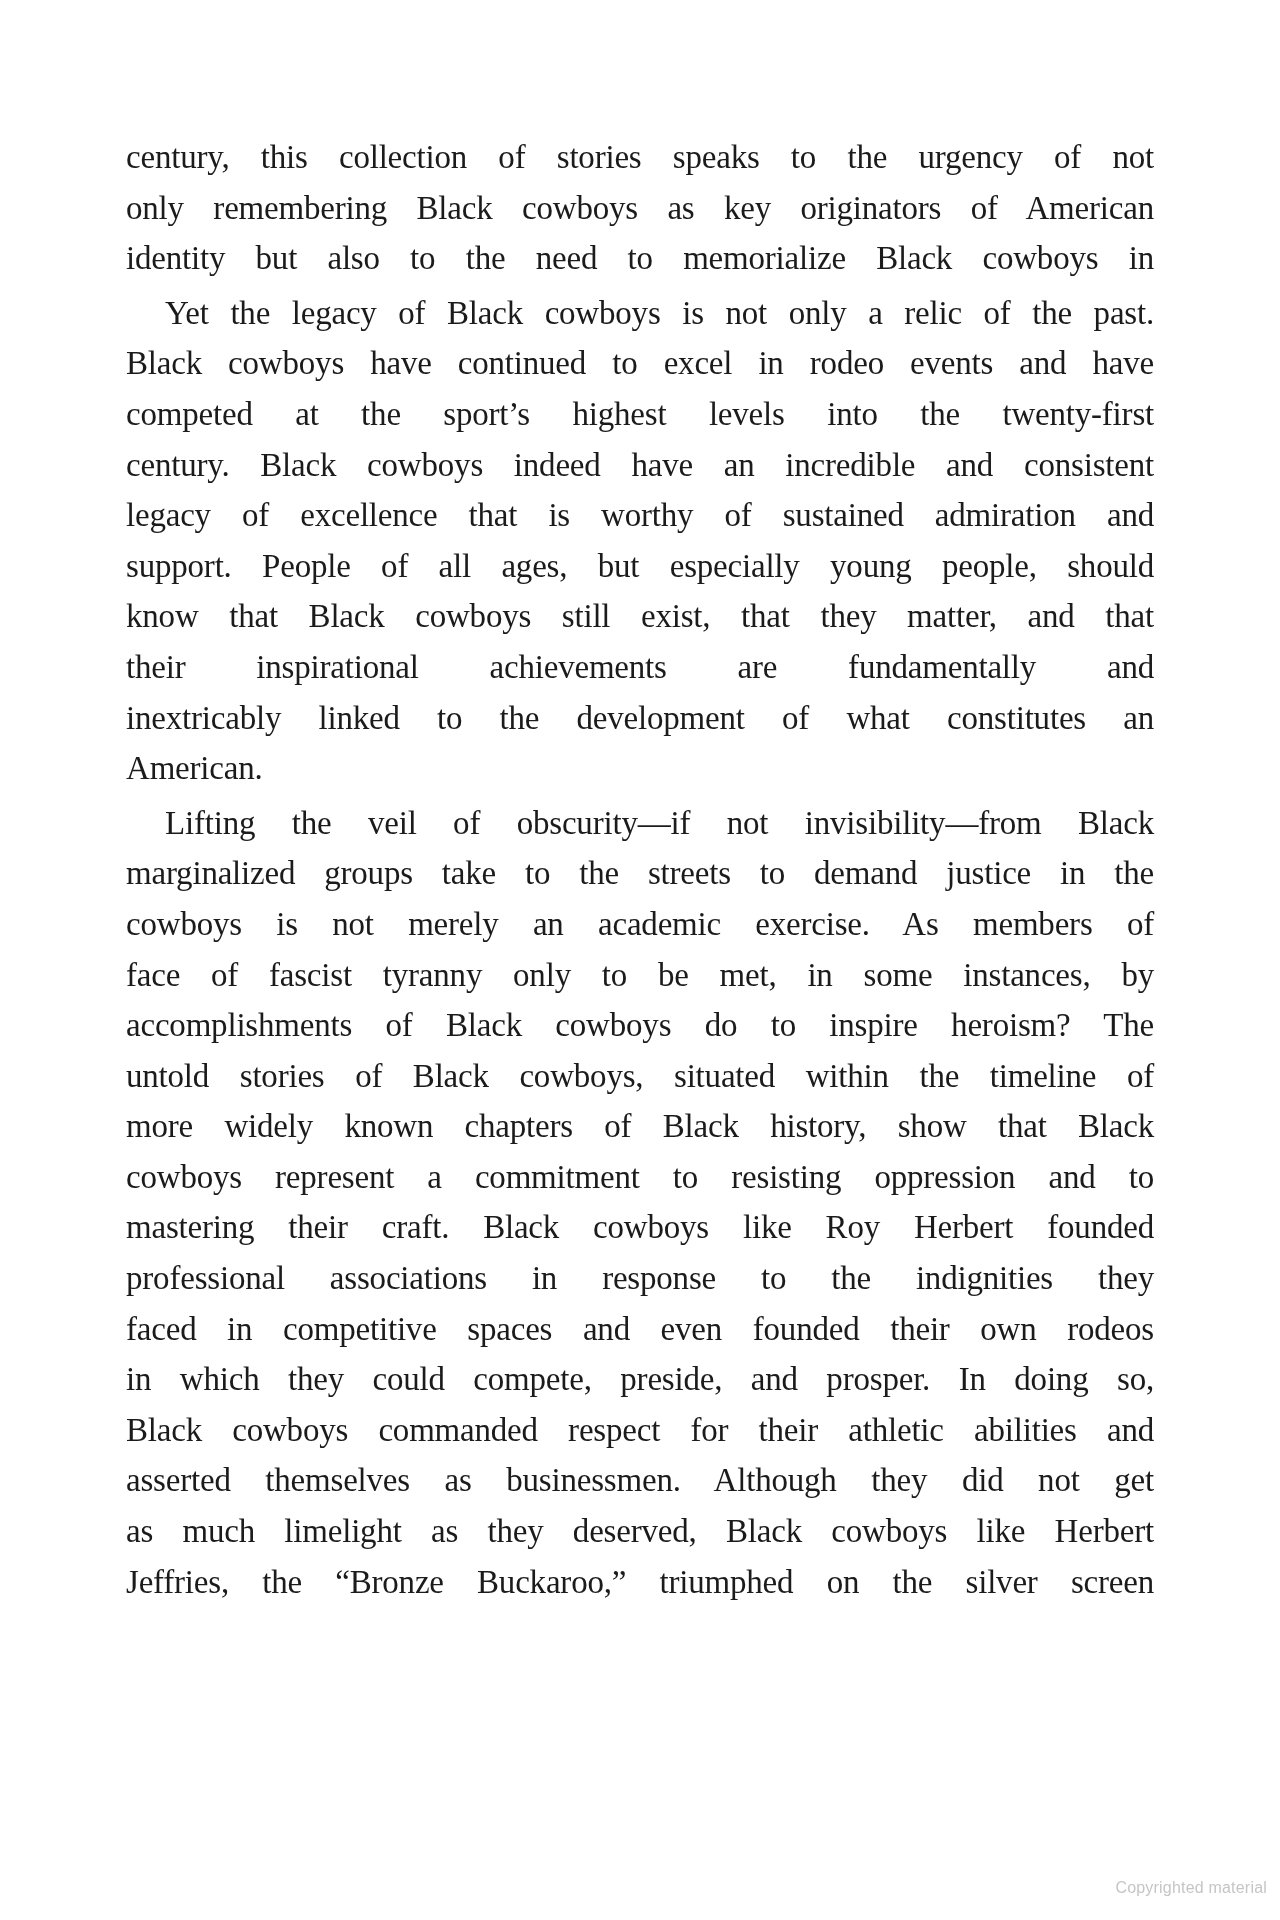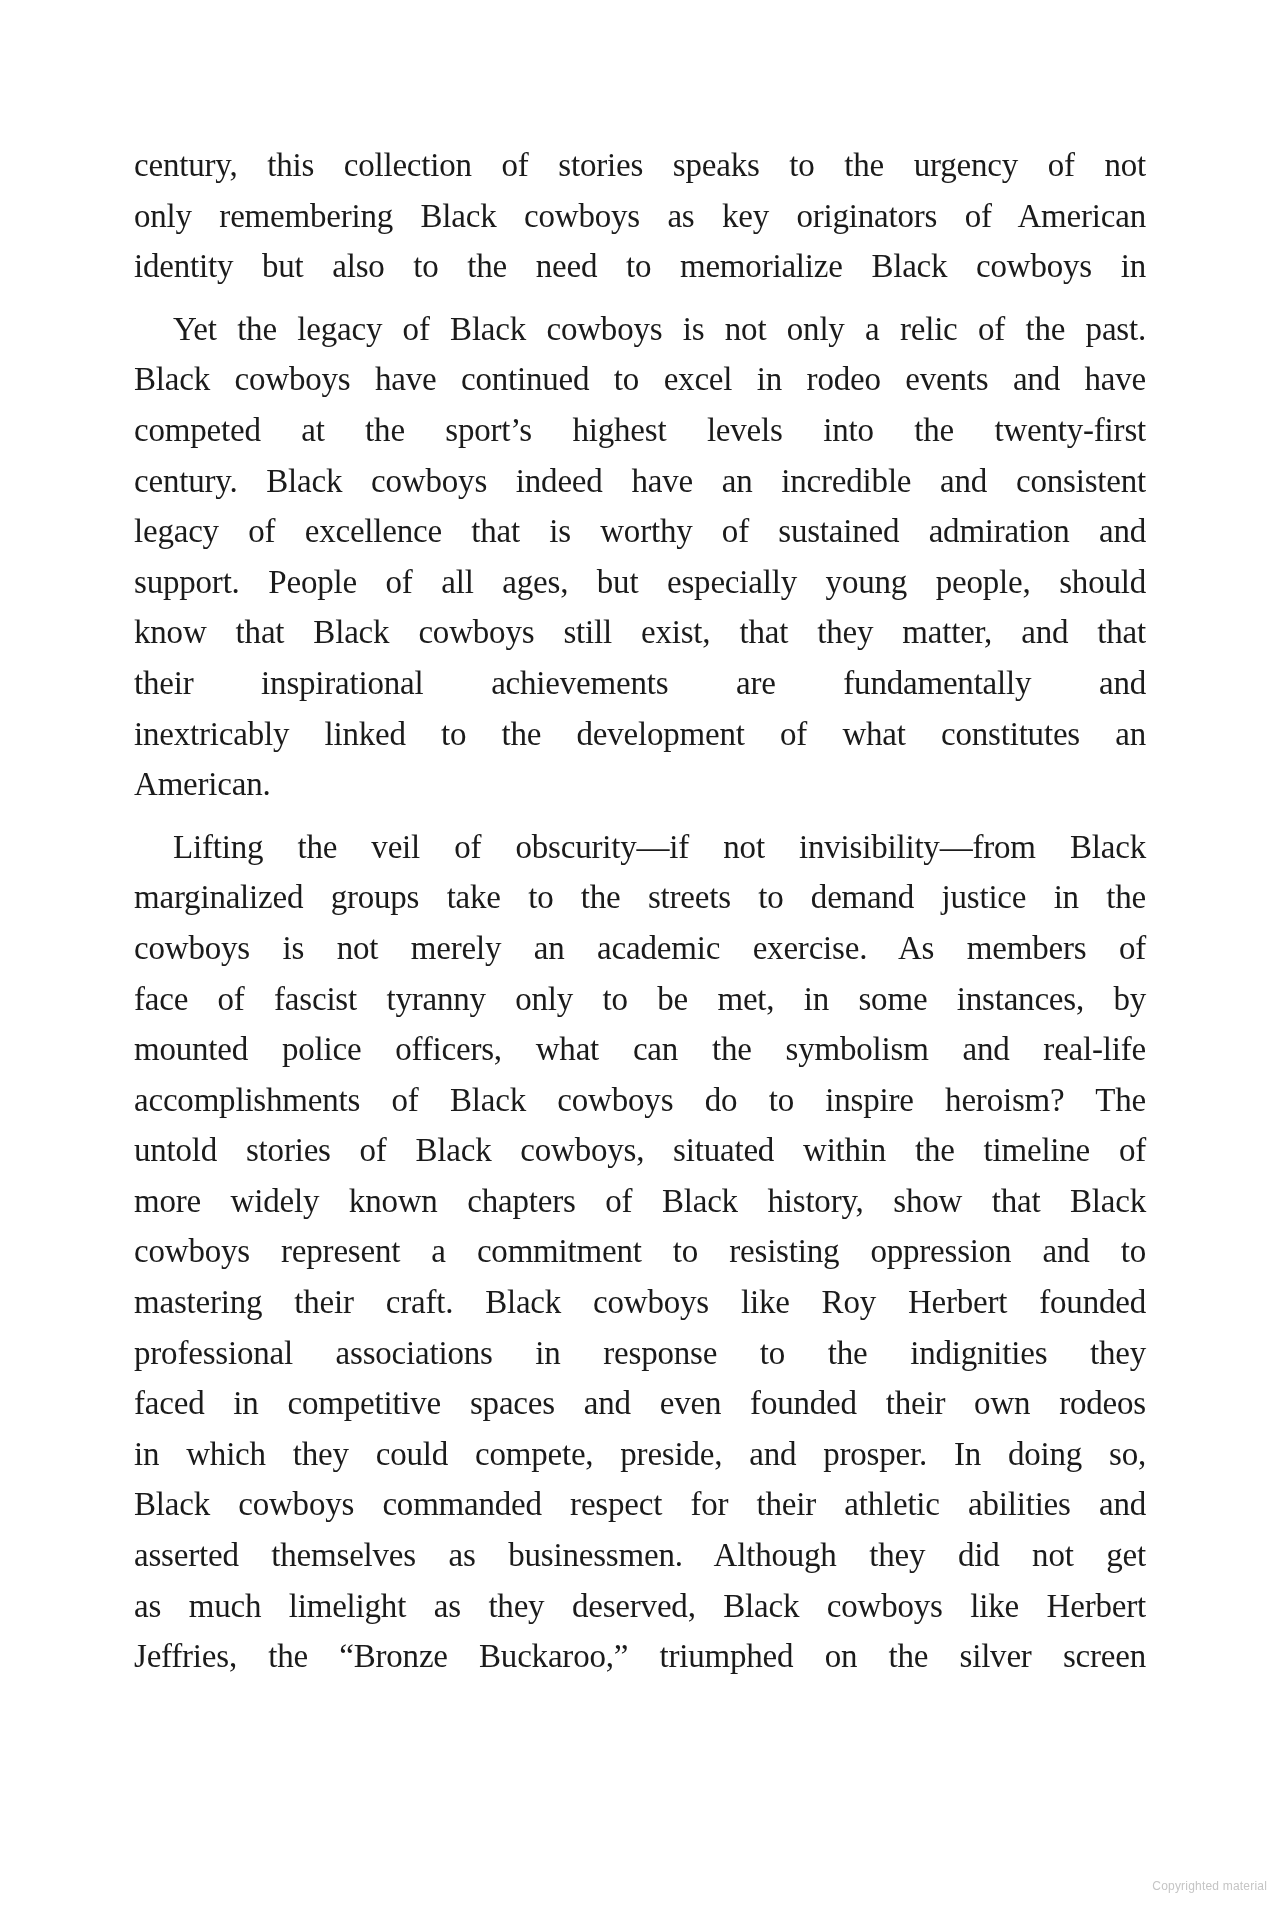--- a/index.html
+++ b/index.html
@@ -19,40 +19,40 @@
     position: absolute;
     left: 122px;
     top: 128px;
     width: 1036px;
     font-size: 33px;
     line-height: 50.6px;
     letter-spacing: -0.2px;
     color: #1b1b1b;
   }
   .paragraph {
-    margin: 12px;
+    margin: 4px;
     padding: 0;
   }
   .line {
     text-align: justify;
     text-align-last: justify;
     white-space: normal;
   }
   .line.last {
     text-align-last: left;
   }
   .line.indent {
     text-indent: 39px;
   }
   .watermark {
     position: absolute;
     right: 13px;
     top: 1879px;
     font-family: "Liberation Sans", "DejaVu Sans", sans-serif;
-    font-size: 12px;
+    font-size: 16px;
     color: #c5c5c5;
     letter-spacing: 0.2px;
   }
 </style>
 </head>
 <body>
 
 <div class="page">
   <div class="text-block">
 
@@ -73,21 +73,20 @@
       <div class="line">their inspirational achievements are fundamentally and</div>
       <div class="line">inextricably linked to the development of what constitutes an</div>
       <div class="line last">American.</div>
     </div>
 
     <div class="paragraph">
       <div class="line indent">Lifting the veil of obscurity—if not invisibility—from Black</div>
       <div class="line">marginalized groups take to the streets to demand justice in the</div>
       <div class="line">cowboys is not merely an academic exercise. As members of</div>
       <div class="line">face of fascist tyranny only to be met, in some instances, by</div>
-      <div class="line">mounted police officers, what can the symbolism and real-life</div>
       <div class="line">accomplishments of Black cowboys do to inspire heroism? The</div>
       <div class="line">untold stories of Black cowboys, situated within the timeline of</div>
       <div class="line">more widely known chapters of Black history, show that Black</div>
       <div class="line">cowboys represent a commitment to resisting oppression and to</div>
       <div class="line">mastering their craft. Black cowboys like Roy Herbert founded</div>
       <div class="line">professional associations in response to the indignities they</div>
       <div class="line">faced in competitive spaces and even founded their own rodeos</div>
       <div class="line">in which they could compete, preside, and prosper. In doing so,</div>
       <div class="line">Black cowboys commanded respect for their athletic abilities and</div>
       <div class="line">asserted themselves as businessmen. Although they did not get</div>

